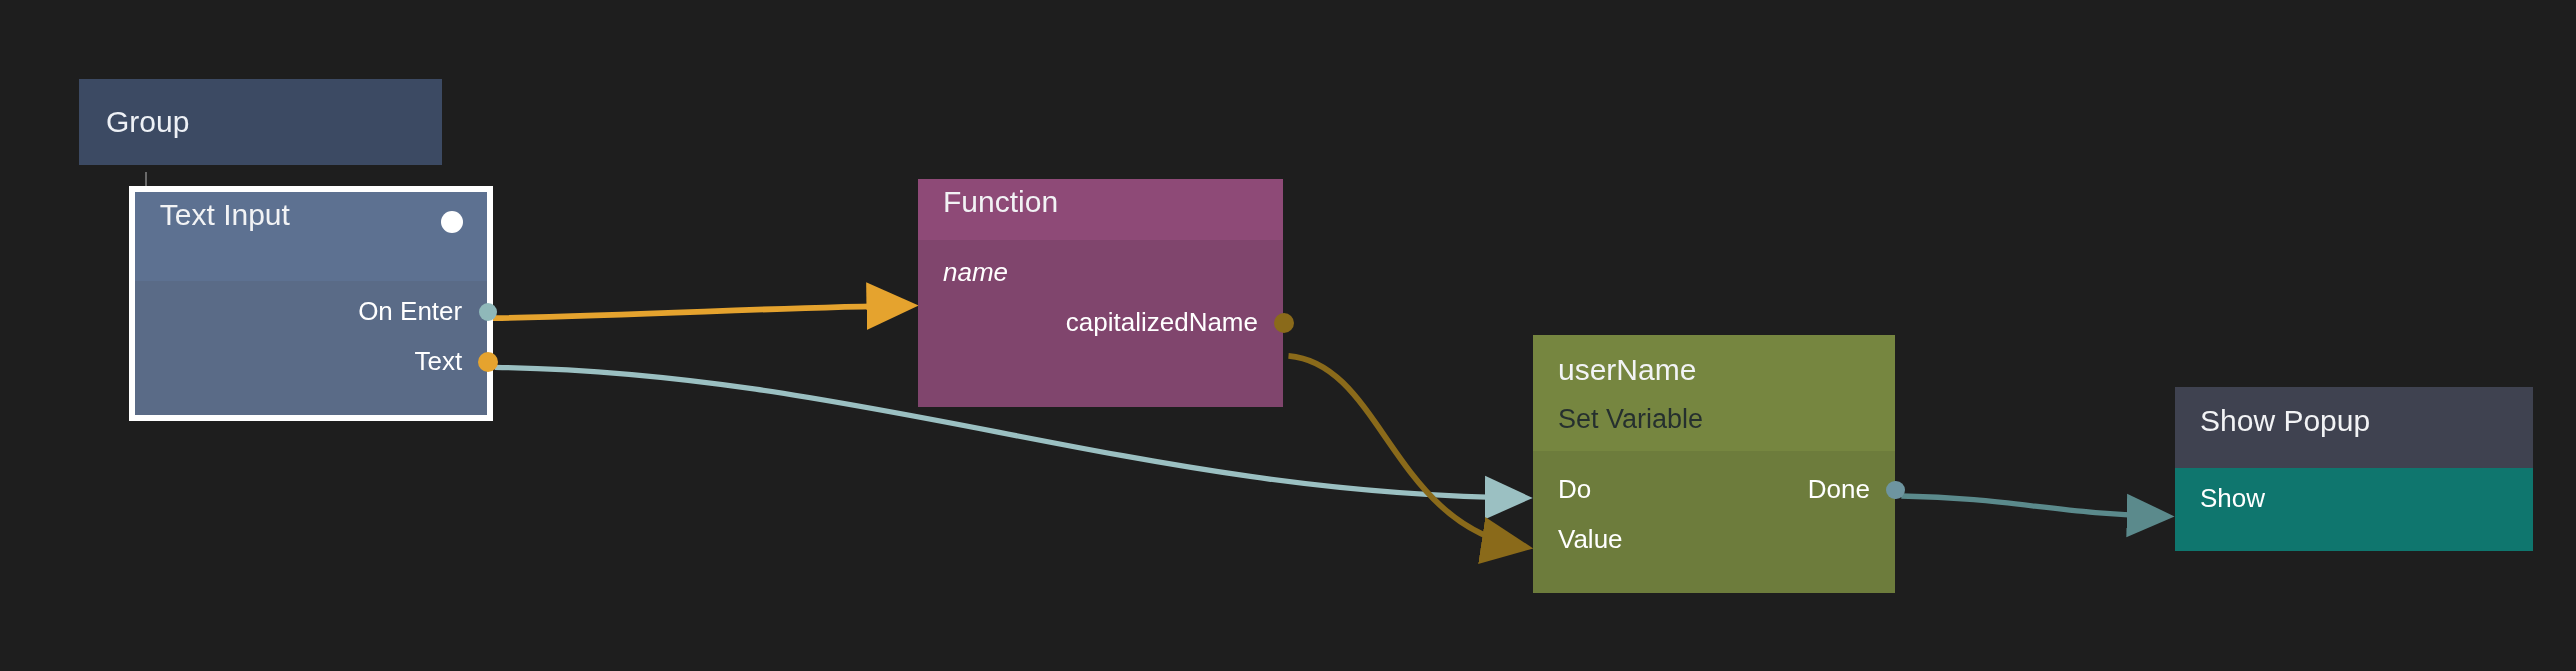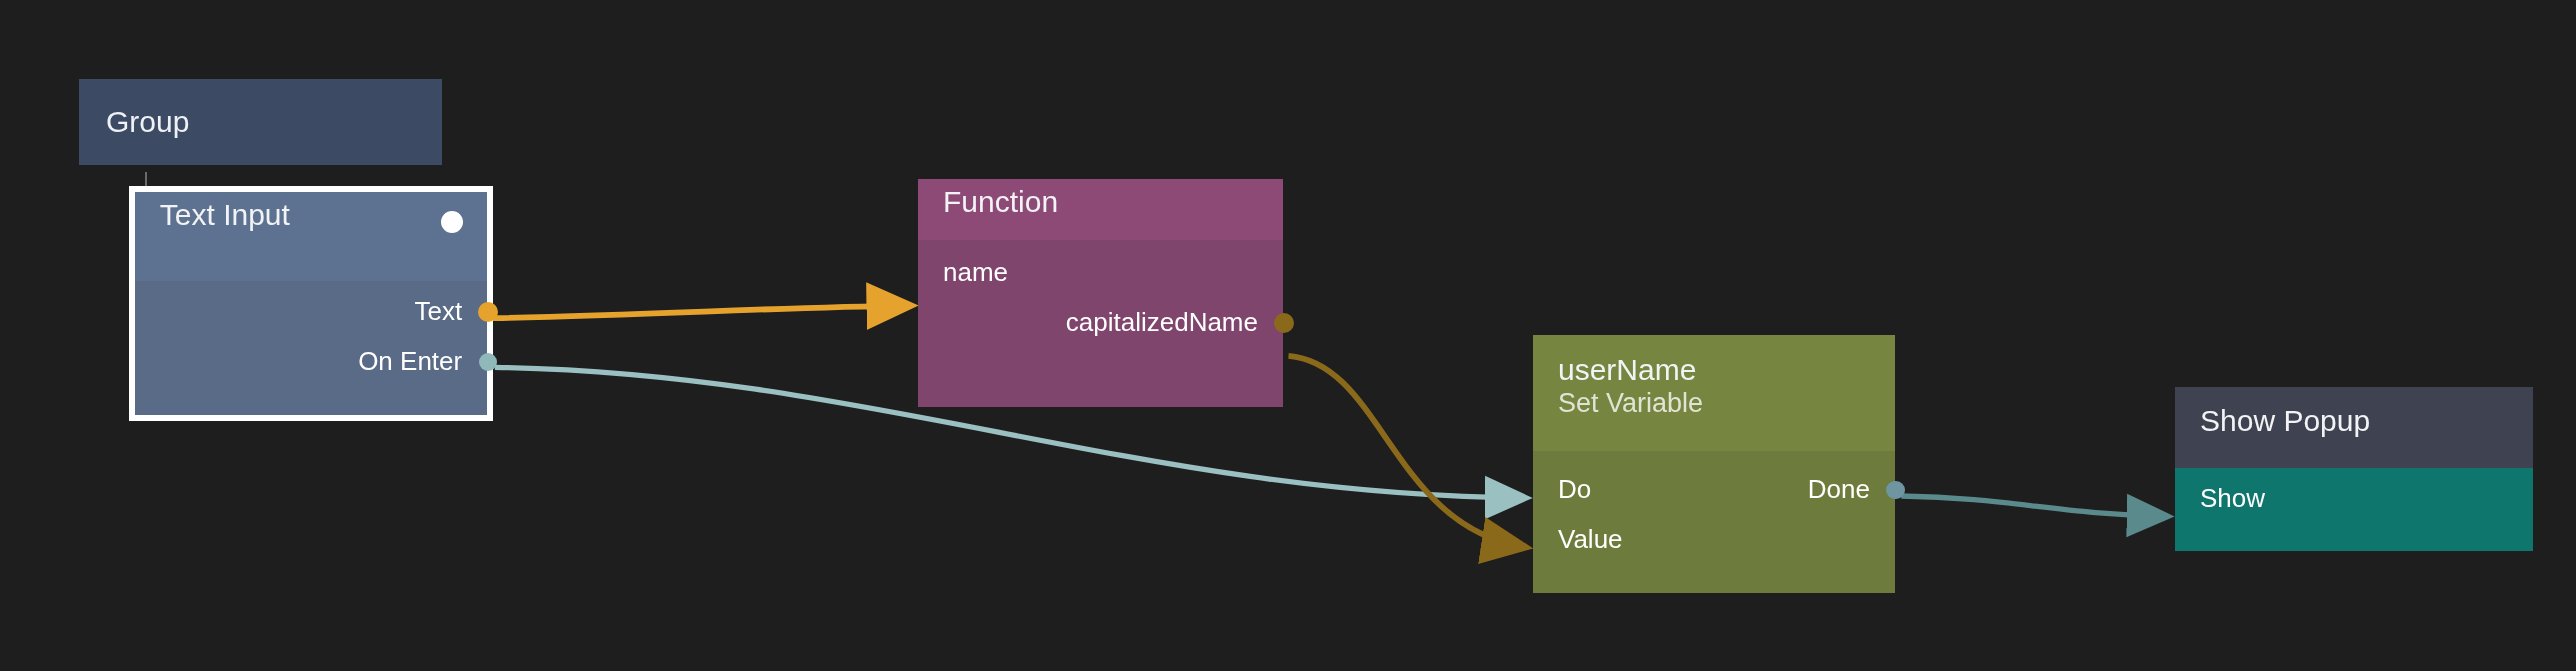--- a/index.html
+++ b/index.html
@@ -6,21 +6,21 @@
   body{width:2576px;height:672px;overflow:hidden;
        font-family:"Liberation Sans","DejaVu Sans",sans-serif;
        -webkit-font-smoothing:antialiased;}
   #canvas{position:relative;width:2576px;height:672px;background:#1e1e1e;}
 
   svg.wires{position:absolute;left:0;top:0;width:2576px;height:672px;overflow:visible;pointer-events:none;}
 
   .node{position:absolute;box-sizing:border-box;}
   .node .hdr{box-sizing:border-box;padding:7px 25px 0 25px;}
   .node .title{font-size:30px;color:#f2f3f5;line-height:1.05;white-space:nowrap;}
-  .node .subtitle{font-size:27px;color:#ffffff;opacity:.78;line-height:1.18;margin-top:2px;white-space:nowrap;}
+  .node .subtitle{font-size:27px;color:#0f172a;opacity:.78;line-height:1.18;margin-top:18px;white-space:nowrap;}
   .node .body{box-sizing:border-box;position:relative;}
   .port-row{position:relative;height:50px;display:flex;align-items:center;}
   .port-label{font-size:26px;color:#ffffff;white-space:nowrap;}
   .port-row.in{justify-content:flex-start;padding-left:25px;}
   .port-row.out{justify-content:flex-end;padding-right:25px;}
 
   .dot{position:absolute;border-radius:50%;}
 
   
   #group-box{left:79px;top:79px;width:363px;height:86px;background:#3c4a63;}
@@ -83,37 +83,37 @@
   <div id="group-bracket"></div>
 
   <div id="node-textinput" class="node">
     <div class="inner">
       <div class="hdr">
         <div class="title">Text Input</div>
         <div id="ti-badge"></div>
       </div>
       <div class="body">
         <div class="port-row out">
+          <span class="port-label">On Enter</span>
+          <span class="dot" style="width:18.4px;height:18.4px;background:#8fb8b9;right:-9.7px;top:16.4px;"></span>
+        </div>
+        <div class="port-row out">
           <span class="port-label">Text</span>
           <span class="dot" style="width:20px;height:20px;background:#e5a32e;right:-10.6px;top:15.5px;"></span>
-        </div>
-        <div class="port-row out">
-          <span class="port-label">On Enter</span>
-          <span class="dot" style="width:18.4px;height:18.4px;background:#8fb8b9;right:-9.7px;top:16.4px;"></span>
         </div>
       </div>
     </div>
   </div>
 
   <div id="node-function" class="node">
     <div class="hdr">
       <div class="title">Function</div>
     </div>
     <div class="body">
-      <div class="port-row in" style="margin-top:7.7px;">
+      <div class="port-row in" style="margin-top:7.7px;font-style:italic;">
         <span class="port-label">name</span>
       </div>
       <div class="port-row out">
         <span class="port-label">capitalizedName</span>
         <span class="dot" style="width:20px;height:20px;background:#8a6a1a;right:-10.6px;top:15.5px;"></span>
       </div>
     </div>
   </div>
 
   <div id="node-setvar" class="node">

